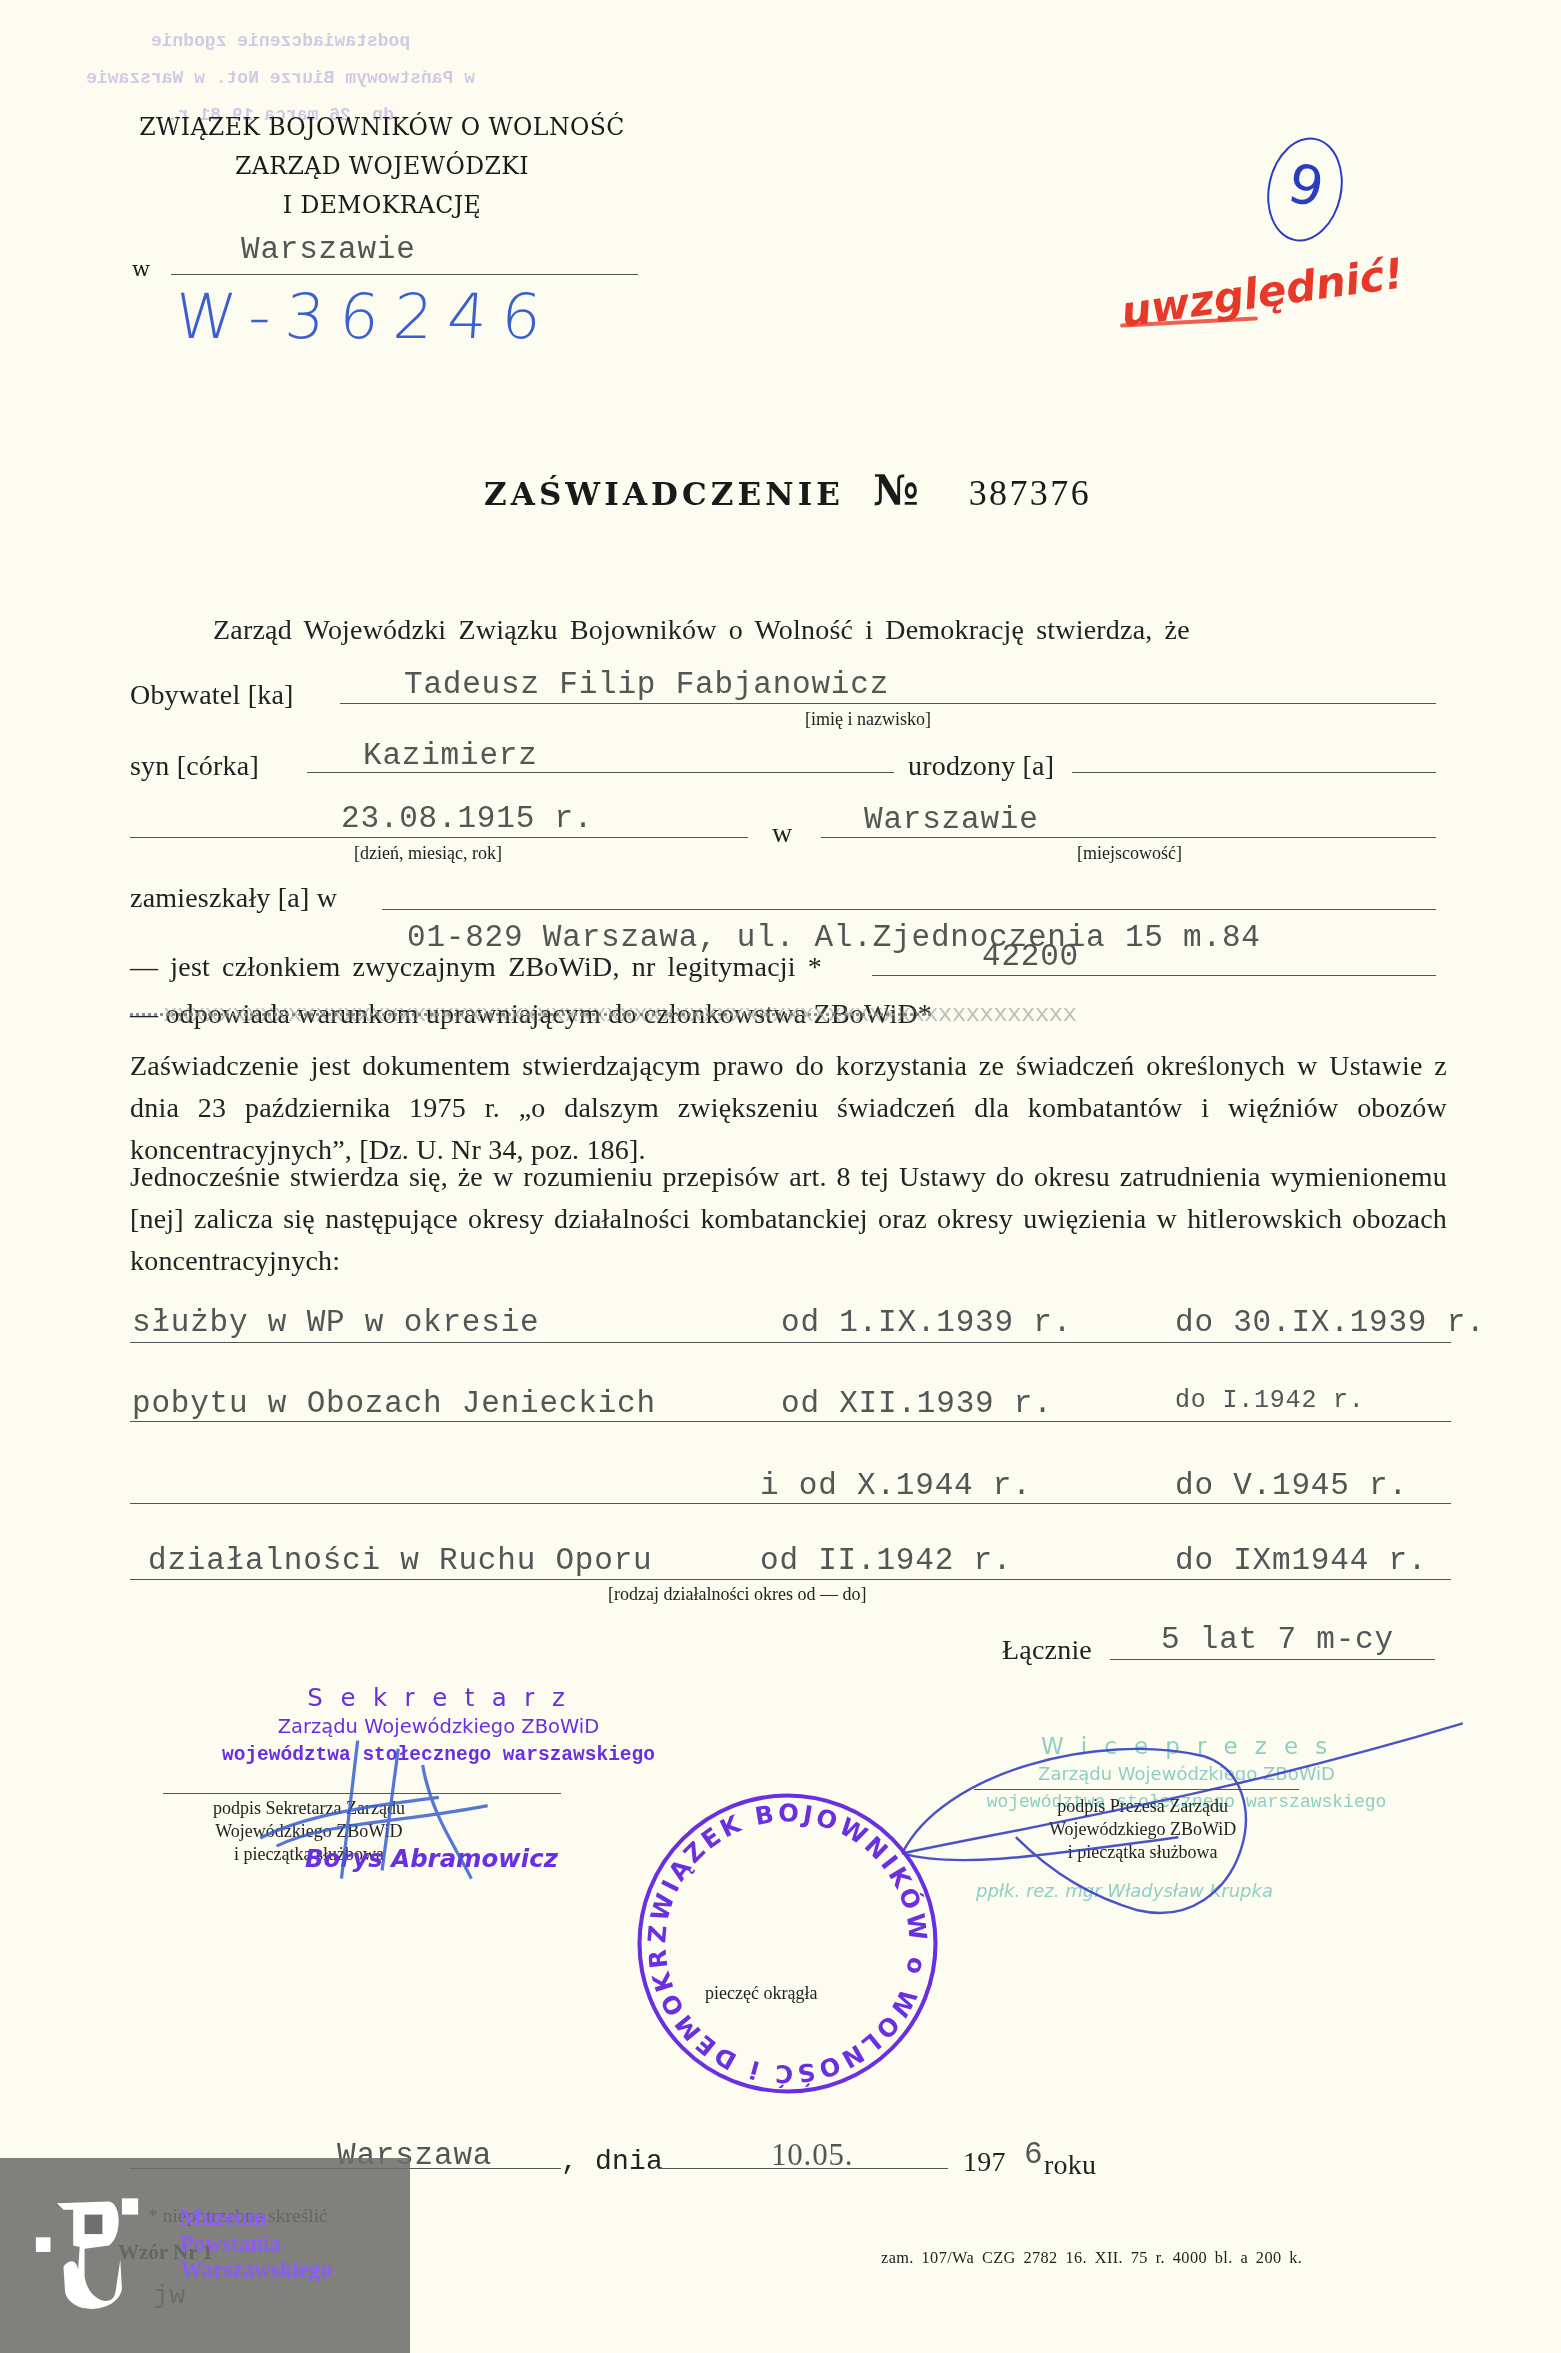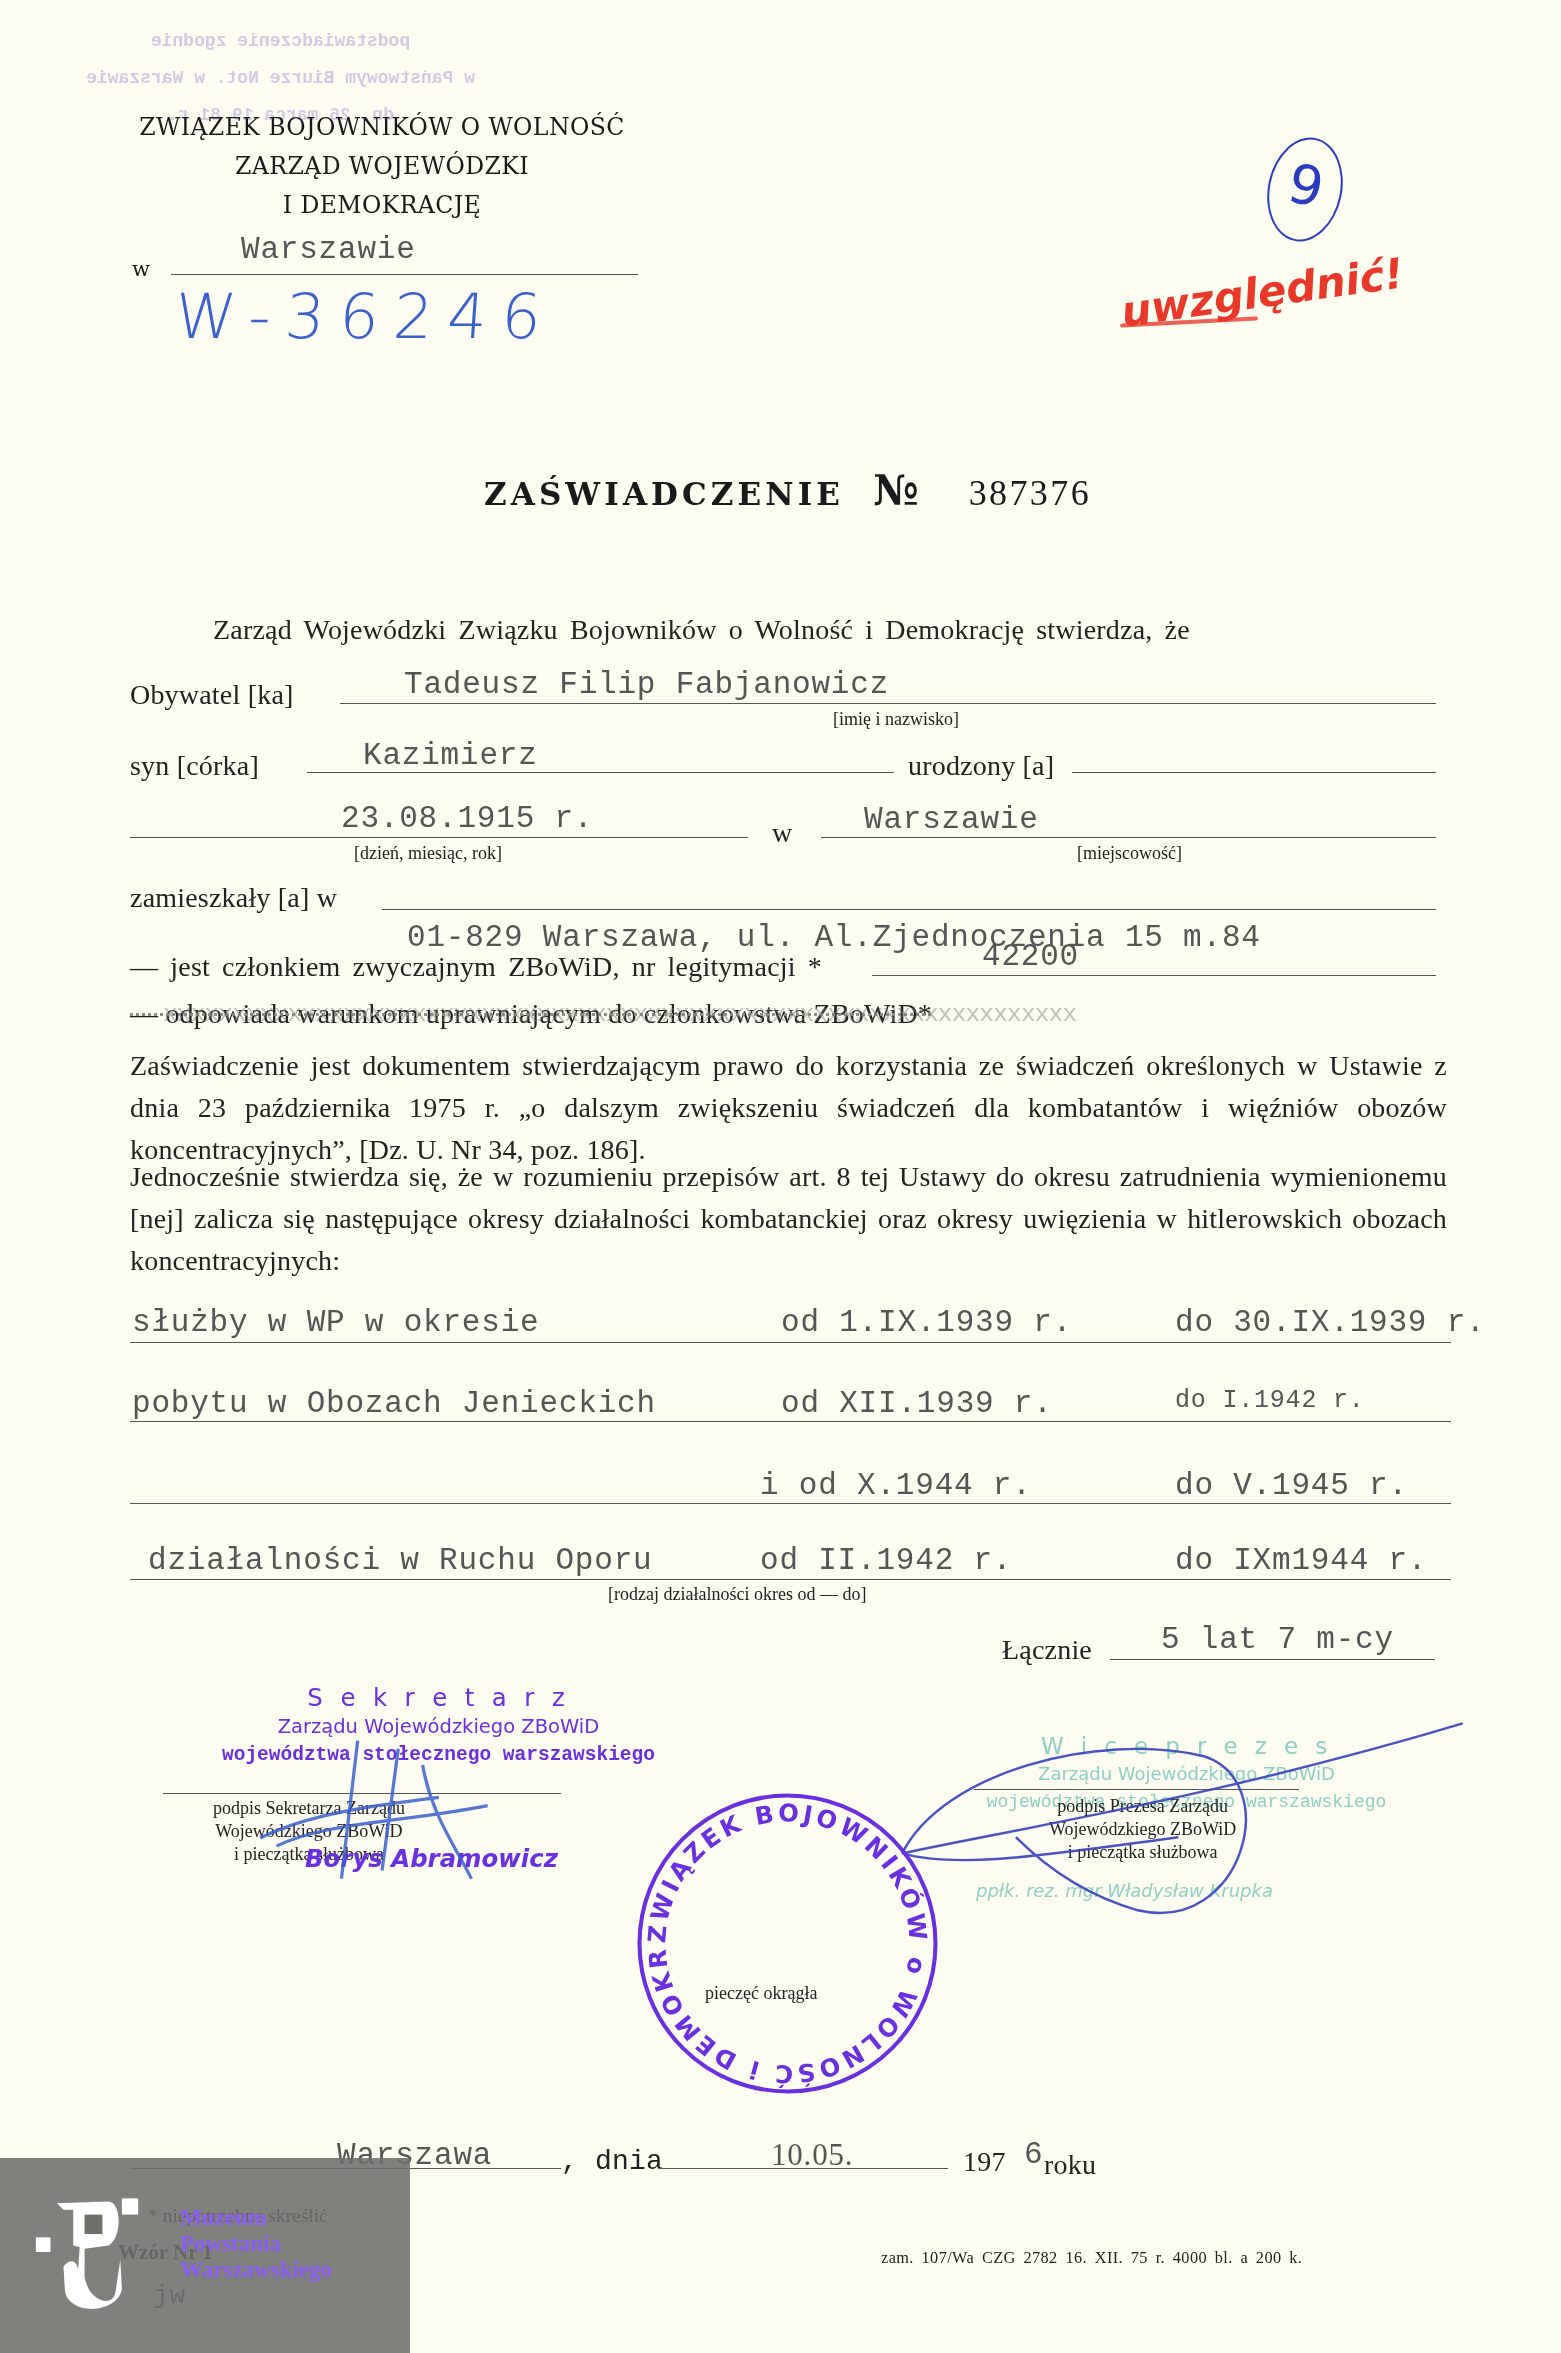--- a/index.html
+++ b/index.html
@@ -54,21 +54,21 @@
   <span style="font-size:31px;font-weight:bold;letter-spacing:4.1px;">ZAŚWIADCZENIE</span>
   <span style="font-size:42px;margin-left:29px;font-weight:bold;">№</span>
   <span style="font-size:36px;margin-left:50px;font-family:'Liberation Serif',serif;letter-spacing:2.4px;">387376</span>
 </div>
 
 <div class="abs body-text" style="left:213px;top:614px;word-spacing:4.9px;">Zarząd Wojewódzki Związku Bojowników o Wolność i Demokrację stwierdza, że</div>
 
 <div class="abs body-text" style="left:130px;top:679px;">Obywatel [ka]</div>
 <div class="abs type" style="left:404px;top:667px;font-size:31px;">Tadeusz Filip Fabjanowicz</div>
 <div class="line" style="left:340px;top:703px;width:1096px;"></div>
-<div class="abs caption" style="left:805px;top:709px;margin-left:28px;">[imię i nazwisko]</div>
+<div class="abs caption" style="left:805px;top:709px;">[imię i nazwisko]</div>
 
 <div class="abs body-text" style="left:130px;top:750px;">syn [córka]</div>
 <div class="abs type" style="left:363px;top:738px;font-size:31px;">Kazimierz</div>
 <div class="line" style="left:307px;top:772px;width:587px;"></div>
 <div class="abs body-text" style="left:908px;top:750px;">urodzony [a]</div>
 <div class="line" style="left:1072px;top:772px;width:364px;"></div>
 
 <div class="abs type" style="left:341px;top:801px;font-size:31px;">23.08.1915 r.</div>
 <div class="line" style="left:130px;top:837px;width:618px;"></div>
 <div class="abs caption" style="left:354px;top:843px;">[dzień, miesiąc, rok]</div>

